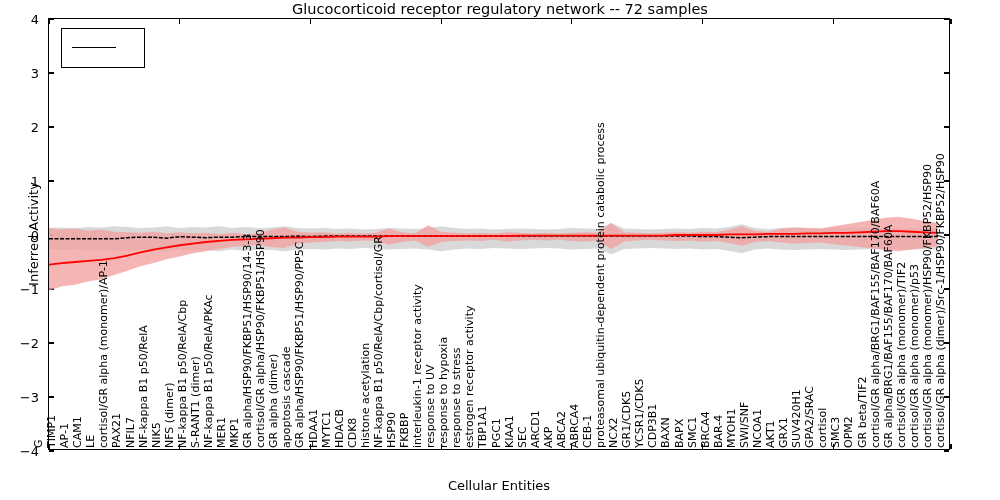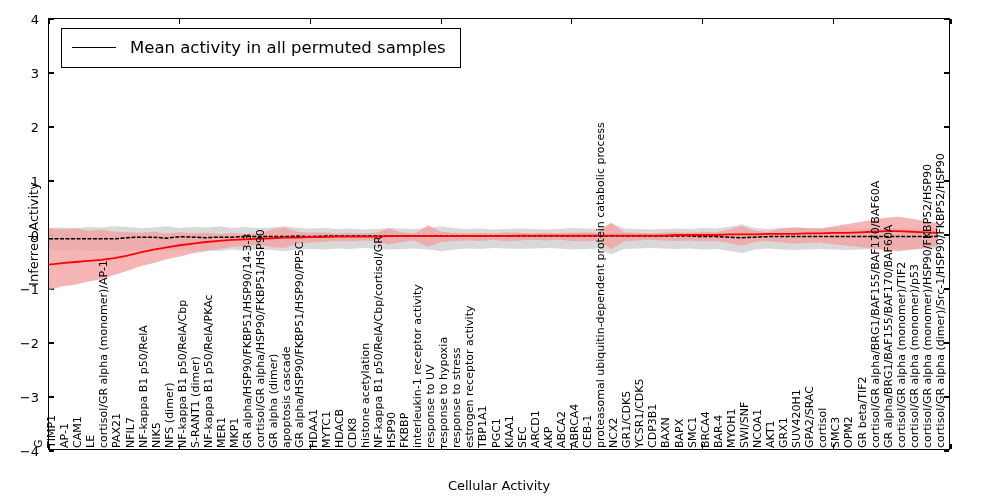--- a/index.html
+++ b/index.html
@@ -39,20 +39,21 @@
            pointer-events:none;}
   .xl{position:absolute;bottom:2px;transform-origin:left bottom;
       transform:rotate(-90deg);white-space:nowrap;font-size:11px;
       line-height:11px;color:#000;}
 </style>
 </head>
 <body>
 
 <div id="root">
 
+  <div id="title">Glucocorticoid receptor regulatory network -- 72 samples</div>
 
   <div id="plot">
     <div id="ylabel">Inferred Activity</div>
     <div id="yticks-host">
         <div class="ytick" style="top: 0px; right: 910px;">4</div>
         <div class="ytickmark" style="top: -0.6px;"></div>
         <div class="ytickmark r" style="top: -0.6px;"></div>
         <div class="ytick" style="top: 54px; right: 910px;">3</div>
         <div class="ytickmark" style="top: 53.4px;"></div>
         <div class="ytickmark r" style="top: 53.4px;"></div>
@@ -102,21 +103,20 @@
           <path d="M 0.00 208.98 L 13.07 208.44 L 26.14 208.98 L 39.22 207.90 L 52.29 208.44 L 65.36 207.36 L 78.43 207.90 L 91.51 208.98 L 104.58 208.44 L 117.65 207.36 L 130.72 208.98 L 143.80 207.90 L 156.87 208.44 L 169.94 207.36 L 183.01 208.98 L 196.09 207.90 L 209.16 208.98 L 222.23 208.44 L 235.30 207.36 L 248.38 208.98 L 261.45 209.52 L 274.52 208.98 L 287.59 210.06 L 300.67 209.52 L 313.74 210.60 L 326.81 210.06 L 339.88 208.98 L 352.96 209.52 L 366.03 210.06 L 379.10 208.98 L 392.17 207.36 L 405.25 208.98 L 418.32 210.06 L 431.39 209.52 L 444.46 210.60 L 457.54 210.06 L 470.61 209.52 L 483.68 210.06 L 496.75 210.60 L 509.83 210.06 L 522.90 208.98 L 535.97 209.52 L 549.04 210.06 L 562.12 204.12 L 575.19 209.52 L 588.26 210.06 L 601.33 210.60 L 614.41 210.06 L 627.48 209.52 L 640.55 210.06 L 653.62 208.98 L 666.70 209.52 L 679.77 207.90 L 692.84 205.20 L 705.91 208.98 L 718.99 210.06 L 732.06 208.98 L 745.13 208.44 L 758.20 208.98 L 771.28 209.52 L 784.35 208.98 L 797.42 208.44 L 810.49 208.98 L 823.57 209.52 L 836.64 208.98 L 849.71 209.52 L 862.78 208.98 L 875.86 209.52 L 888.93 208.98 L 888.93 230.58 L 875.86 230.04 L 862.78 230.58 L 849.71 230.04 L 836.64 230.58 L 823.57 230.04 L 810.49 230.58 L 797.42 231.12 L 784.35 230.58 L 771.28 230.04 L 758.20 230.58 L 745.13 231.12 L 732.06 230.58 L 718.99 229.50 L 705.91 230.58 L 692.84 234.36 L 679.77 231.66 L 666.70 230.04 L 653.62 230.58 L 640.55 229.50 L 627.48 230.04 L 614.41 229.50 L 601.33 228.96 L 588.26 229.50 L 575.19 230.04 L 562.12 235.44 L 549.04 229.50 L 535.97 230.04 L 522.90 230.58 L 509.83 229.50 L 496.75 228.96 L 483.68 229.50 L 470.61 230.04 L 457.54 229.50 L 444.46 228.96 L 431.39 230.04 L 418.32 229.50 L 405.25 230.58 L 392.17 232.20 L 379.10 230.58 L 366.03 229.50 L 352.96 230.04 L 339.88 230.58 L 326.81 229.50 L 313.74 228.96 L 300.67 230.04 L 287.59 229.50 L 274.52 230.58 L 261.45 230.04 L 248.38 230.58 L 235.30 232.20 L 222.23 231.12 L 209.16 230.58 L 196.09 231.66 L 183.01 230.58 L 169.94 232.20 L 156.87 231.12 L 143.80 231.66 L 130.72 230.58 L 117.65 232.20 L 104.58 231.12 L 91.51 230.58 L 78.43 231.66 L 65.36 232.20 L 52.29 231.12 L 39.22 231.66 L 26.14 230.58 L 13.07 231.12 L 0.00 230.58 Z" fill="#cccccc" fill-opacity="0.75" stroke="none"></path>
           <path d="M 0.00 208.98 L 13.07 210.60 L 26.14 209.52 L 39.22 211.68 L 52.29 210.60 L 65.36 212.76 L 78.43 213.30 L 91.51 213.84 L 104.58 212.76 L 117.65 214.38 L 130.72 213.30 L 143.80 214.38 L 156.87 213.84 L 169.94 214.92 L 183.01 213.84 L 196.09 214.92 L 209.16 214.38 L 222.23 210.60 L 235.30 208.44 L 248.38 212.76 L 261.45 213.84 L 274.52 213.30 L 287.59 214.38 L 300.67 213.84 L 313.74 214.38 L 326.81 213.84 L 339.88 209.52 L 352.96 213.30 L 366.03 214.38 L 379.10 206.28 L 392.17 212.76 L 405.25 213.84 L 418.32 214.38 L 431.39 213.84 L 444.46 214.38 L 457.54 213.30 L 470.61 213.84 L 483.68 214.38 L 496.75 213.84 L 509.83 214.38 L 522.90 213.84 L 535.97 213.30 L 549.04 213.84 L 562.12 204.12 L 575.19 213.30 L 588.26 213.84 L 601.33 214.38 L 614.41 213.84 L 627.48 213.30 L 640.55 213.84 L 653.62 212.76 L 666.70 213.30 L 679.77 210.60 L 692.84 207.36 L 705.91 211.68 L 718.99 212.76 L 732.06 209.52 L 745.13 208.44 L 758.20 208.98 L 771.28 209.52 L 784.35 207.36 L 797.42 205.20 L 810.49 203.04 L 823.57 200.88 L 836.64 198.72 L 849.71 197.64 L 862.78 199.80 L 875.86 201.96 L 888.93 204.12 L 888.93 226.80 L 875.86 228.96 L 862.78 230.58 L 849.71 232.20 L 836.64 231.12 L 823.57 229.50 L 810.49 227.88 L 797.42 226.80 L 784.35 225.18 L 771.28 223.56 L 758.20 224.10 L 745.13 224.64 L 732.06 223.56 L 718.99 221.94 L 705.91 223.02 L 692.84 226.80 L 679.77 224.10 L 666.70 221.94 L 653.62 222.48 L 640.55 221.40 L 627.48 221.94 L 614.41 221.40 L 601.33 220.86 L 588.26 221.40 L 575.19 222.48 L 562.12 230.04 L 549.04 221.40 L 535.97 222.48 L 522.90 221.94 L 509.83 220.86 L 496.75 221.40 L 483.68 220.86 L 470.61 221.40 L 457.54 222.48 L 444.46 220.86 L 431.39 221.94 L 418.32 221.40 L 405.25 221.94 L 392.17 223.02 L 379.10 227.88 L 366.03 221.40 L 352.96 223.02 L 339.88 225.72 L 326.81 221.94 L 313.74 221.40 L 300.67 222.48 L 287.59 221.94 L 274.52 223.02 L 261.45 223.56 L 248.38 224.64 L 235.30 228.96 L 222.23 227.88 L 209.16 225.72 L 196.09 226.80 L 183.01 227.88 L 169.94 230.04 L 156.87 232.20 L 143.80 234.36 L 130.72 237.60 L 117.65 240.30 L 104.58 244.08 L 91.51 247.32 L 78.43 251.64 L 65.36 255.96 L 52.29 260.28 L 39.22 262.44 L 26.14 265.68 L 13.07 267.30 L 0.00 271.62 Z" fill="#f4a0a0" fill-opacity="0.78" stroke="none"></path>
           <path d="M 0.00 219.78 L 13.07 219.78 L 26.14 219.78 L 39.22 219.78 L 52.29 219.78 L 65.36 219.78 L 78.43 218.70 L 91.51 218.16 L 104.58 218.16 L 117.65 219.24 L 130.72 217.62 L 143.80 218.16 L 156.87 218.70 L 169.94 218.16 L 183.01 218.16 L 196.09 217.62 L 209.16 217.62 L 222.23 217.62 L 235.30 217.62 L 248.38 217.08 L 261.45 217.62 L 274.52 217.08 L 287.59 217.08 L 300.67 217.08 L 313.74 217.08 L 326.81 217.08 L 339.88 217.08 L 352.96 217.08 L 366.03 217.08 L 379.10 217.08 L 392.17 217.08 L 405.25 217.08 L 418.32 217.08 L 431.39 217.08 L 444.46 217.08 L 457.54 217.08 L 470.61 217.08 L 483.68 217.08 L 496.75 217.08 L 509.83 217.08 L 522.90 217.08 L 535.97 217.08 L 549.04 217.08 L 562.12 217.08 L 575.19 217.08 L 588.26 217.08 L 601.33 217.08 L 614.41 217.08 L 627.48 217.08 L 640.55 217.08 L 653.62 217.62 L 666.70 217.62 L 679.77 218.16 L 692.84 218.70 L 705.91 218.16 L 718.99 217.62 L 732.06 217.62 L 745.13 217.62 L 758.20 217.62 L 771.28 217.62 L 784.35 217.62 L 797.42 217.62 L 810.49 217.62 L 823.57 217.62 L 836.64 217.62 L 849.71 217.62 L 862.78 217.62 L 875.86 217.62 L 888.93 217.62" fill="none" stroke="#000000" stroke-width="1.5" stroke-dasharray="4,1.5"></path>
           <path d="M 0.00 245.70 L 13.07 244.08 L 26.14 243.00 L 39.22 241.92 L 52.29 240.84 L 65.36 239.22 L 78.43 236.52 L 91.51 233.28 L 104.58 230.58 L 117.65 228.42 L 130.72 226.26 L 143.80 224.64 L 156.87 223.02 L 169.94 221.94 L 183.01 220.86 L 196.09 220.32 L 209.16 219.78 L 222.23 219.24 L 235.30 218.70 L 248.38 218.70 L 261.45 218.16 L 274.52 218.16 L 287.59 217.62 L 300.67 217.62 L 313.74 217.62 L 326.81 217.62 L 339.88 217.08 L 352.96 217.08 L 366.03 217.08 L 379.10 217.08 L 392.17 217.08 L 405.25 217.08 L 418.32 217.08 L 431.39 217.08 L 444.46 217.08 L 457.54 217.08 L 470.61 216.54 L 483.68 216.54 L 496.75 216.54 L 509.83 216.54 L 522.90 216.54 L 535.97 216.54 L 549.04 216.54 L 562.12 216.54 L 575.19 216.54 L 588.26 216.54 L 601.33 216.54 L 614.41 216.54 L 627.48 216.00 L 640.55 216.00 L 653.62 216.00 L 666.70 216.00 L 679.77 215.46 L 692.84 215.46 L 705.91 215.46 L 718.99 214.92 L 732.06 214.92 L 745.13 214.92 L 758.20 214.38 L 771.28 214.38 L 784.35 213.84 L 797.42 213.84 L 810.49 213.30 L 823.57 212.76 L 836.64 212.22 L 849.71 212.22 L 862.78 212.76 L 875.86 213.30 L 888.93 213.84" fill="none" stroke="#ff0000" stroke-width="1.8"></path>
         </svg>
       </div>
 
     <div id="legend">
       <div class="lgrow">
         <span class="lgline"></span>
-        <span class="lgtxt">Mean activity in all permuted samples</span>
       </div>
     </div>
   </div>
 
   <div id="xlabels">
       <div class="xl" style="left: -4px;">G</div>
       <div class="xl" style="left: 9.07246px;">TIMP1</div>
       <div class="xl" style="left: 22.1449px;">AP-1</div>
       <div class="xl" style="left: 35.2174px;">CAM1</div>
       <div class="xl" style="left: 48.2899px;">LE</div>
@@ -180,14 +180,14 @@
       <div class="xl" style="left: 806.493px;">OPM2</div>
       <div class="xl" style="left: 819.565px;">GR beta/TIF2</div>
       <div class="xl" style="left: 832.638px;">cortisol/GR alpha/BRG1/BAF155/BAF170/BAF60A</div>
       <div class="xl" style="left: 845.71px;">GR alpha/BRG1/BAF155/BAF170/BAF60A</div>
       <div class="xl" style="left: 858.783px;">cortisol/GR alpha (monomer)/TIF2</div>
       <div class="xl" style="left: 871.855px;">cortisol/GR alpha (monomer)/p53</div>
       <div class="xl" style="left: 884.928px;">cortisol/GR alpha (monomer)/HSP90/FKBP52/HSP90</div>
       <div class="xl" style="left: 898px;">cortisol/GR alpha (dimer)/Src-1/HSP90/FKBP52/HSP90</div>
     </div>
 
-  <div id="xlabel">Cellular Activity</div>
+  <div id="xlabel">Cellular Entities</div>
 </div>
 
 </body></html>

